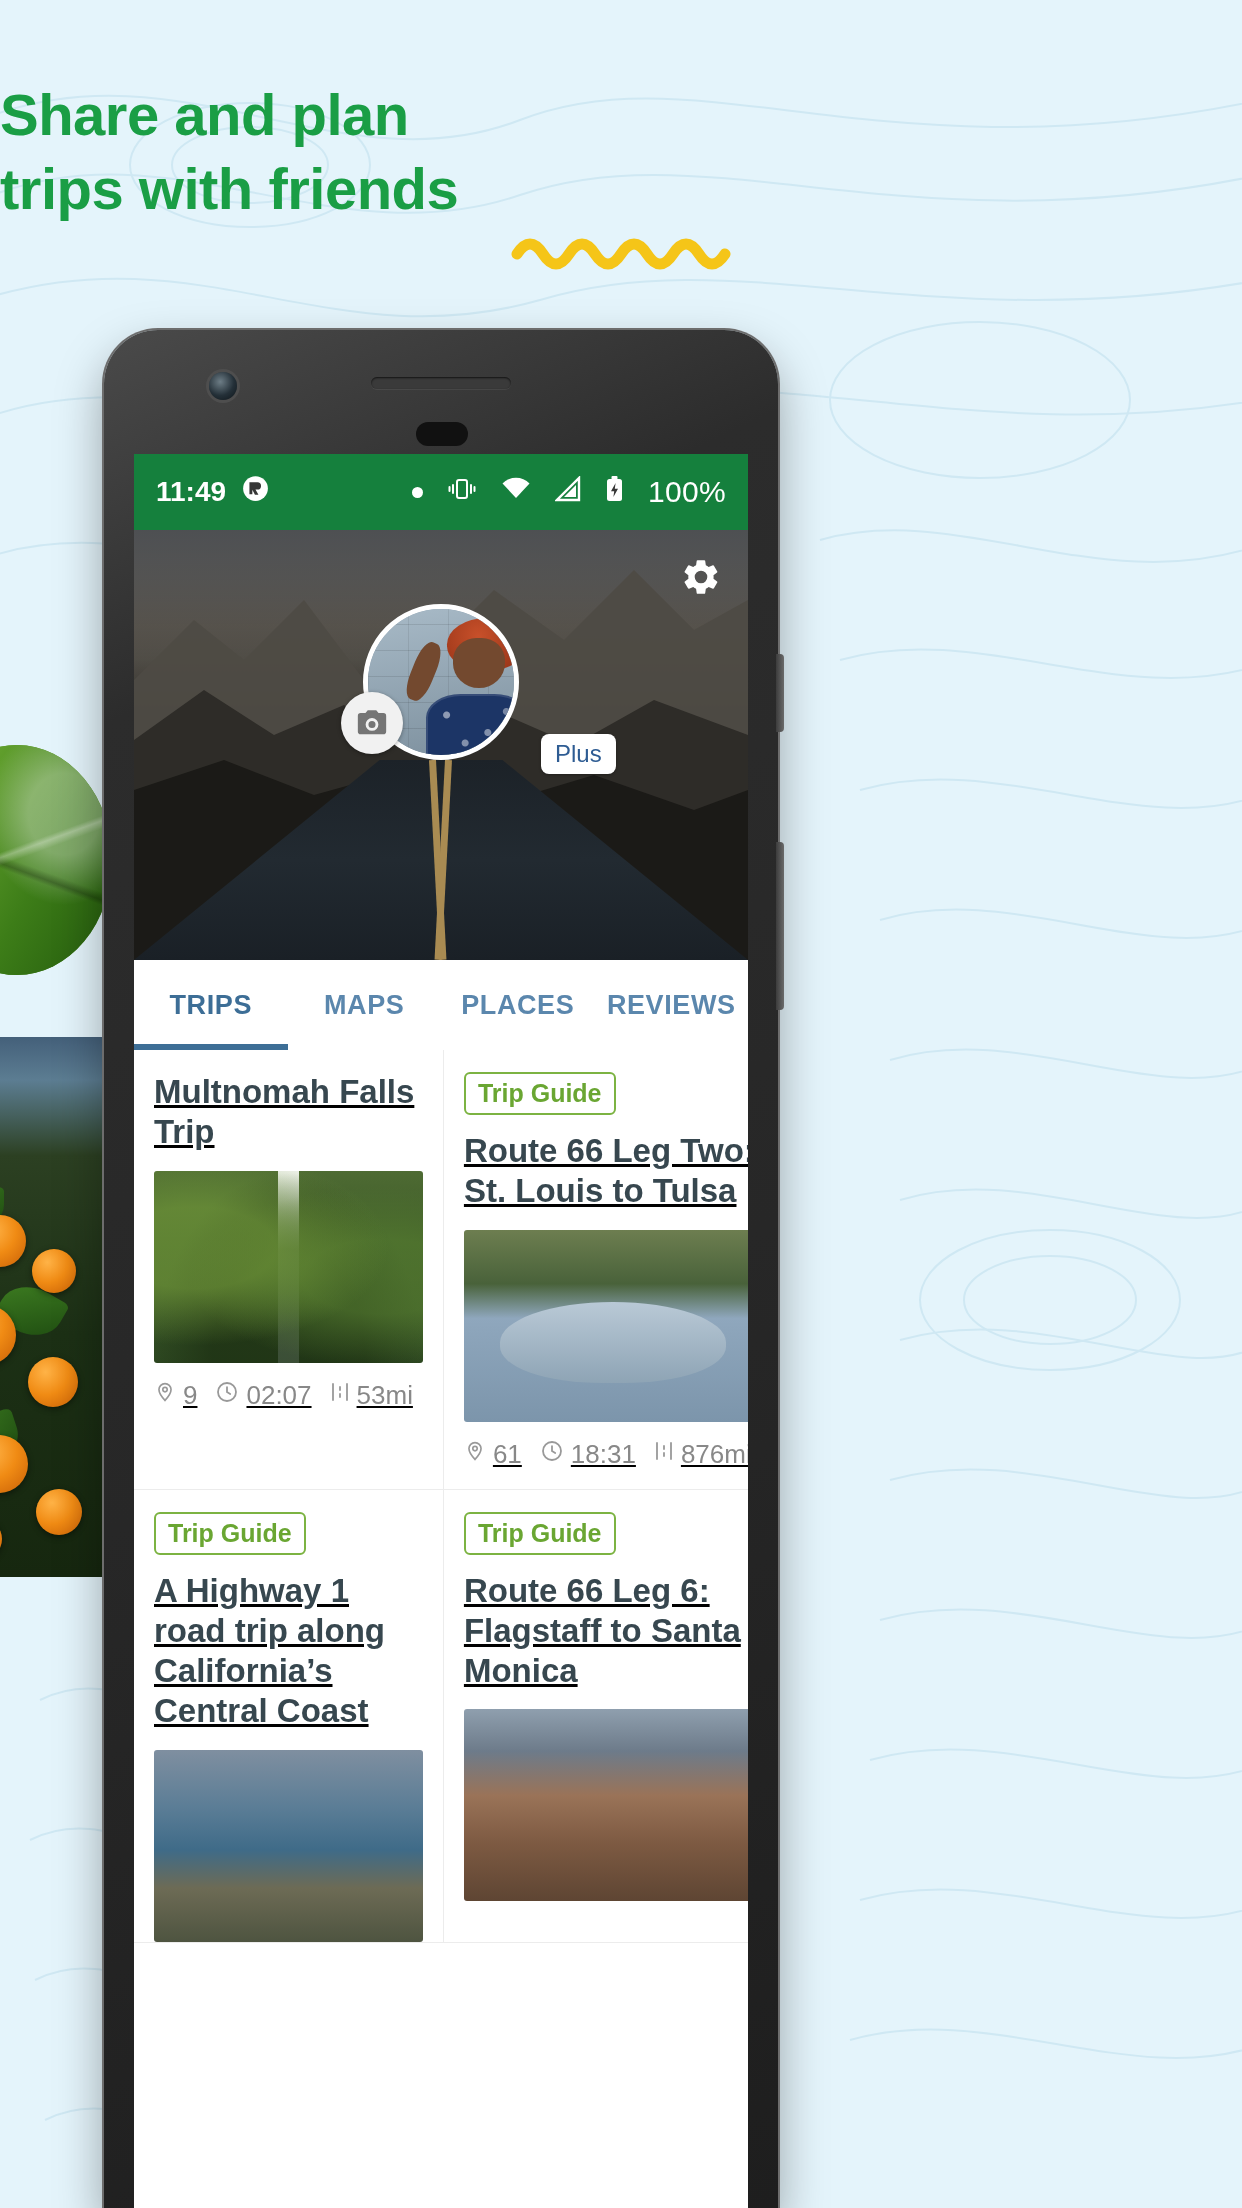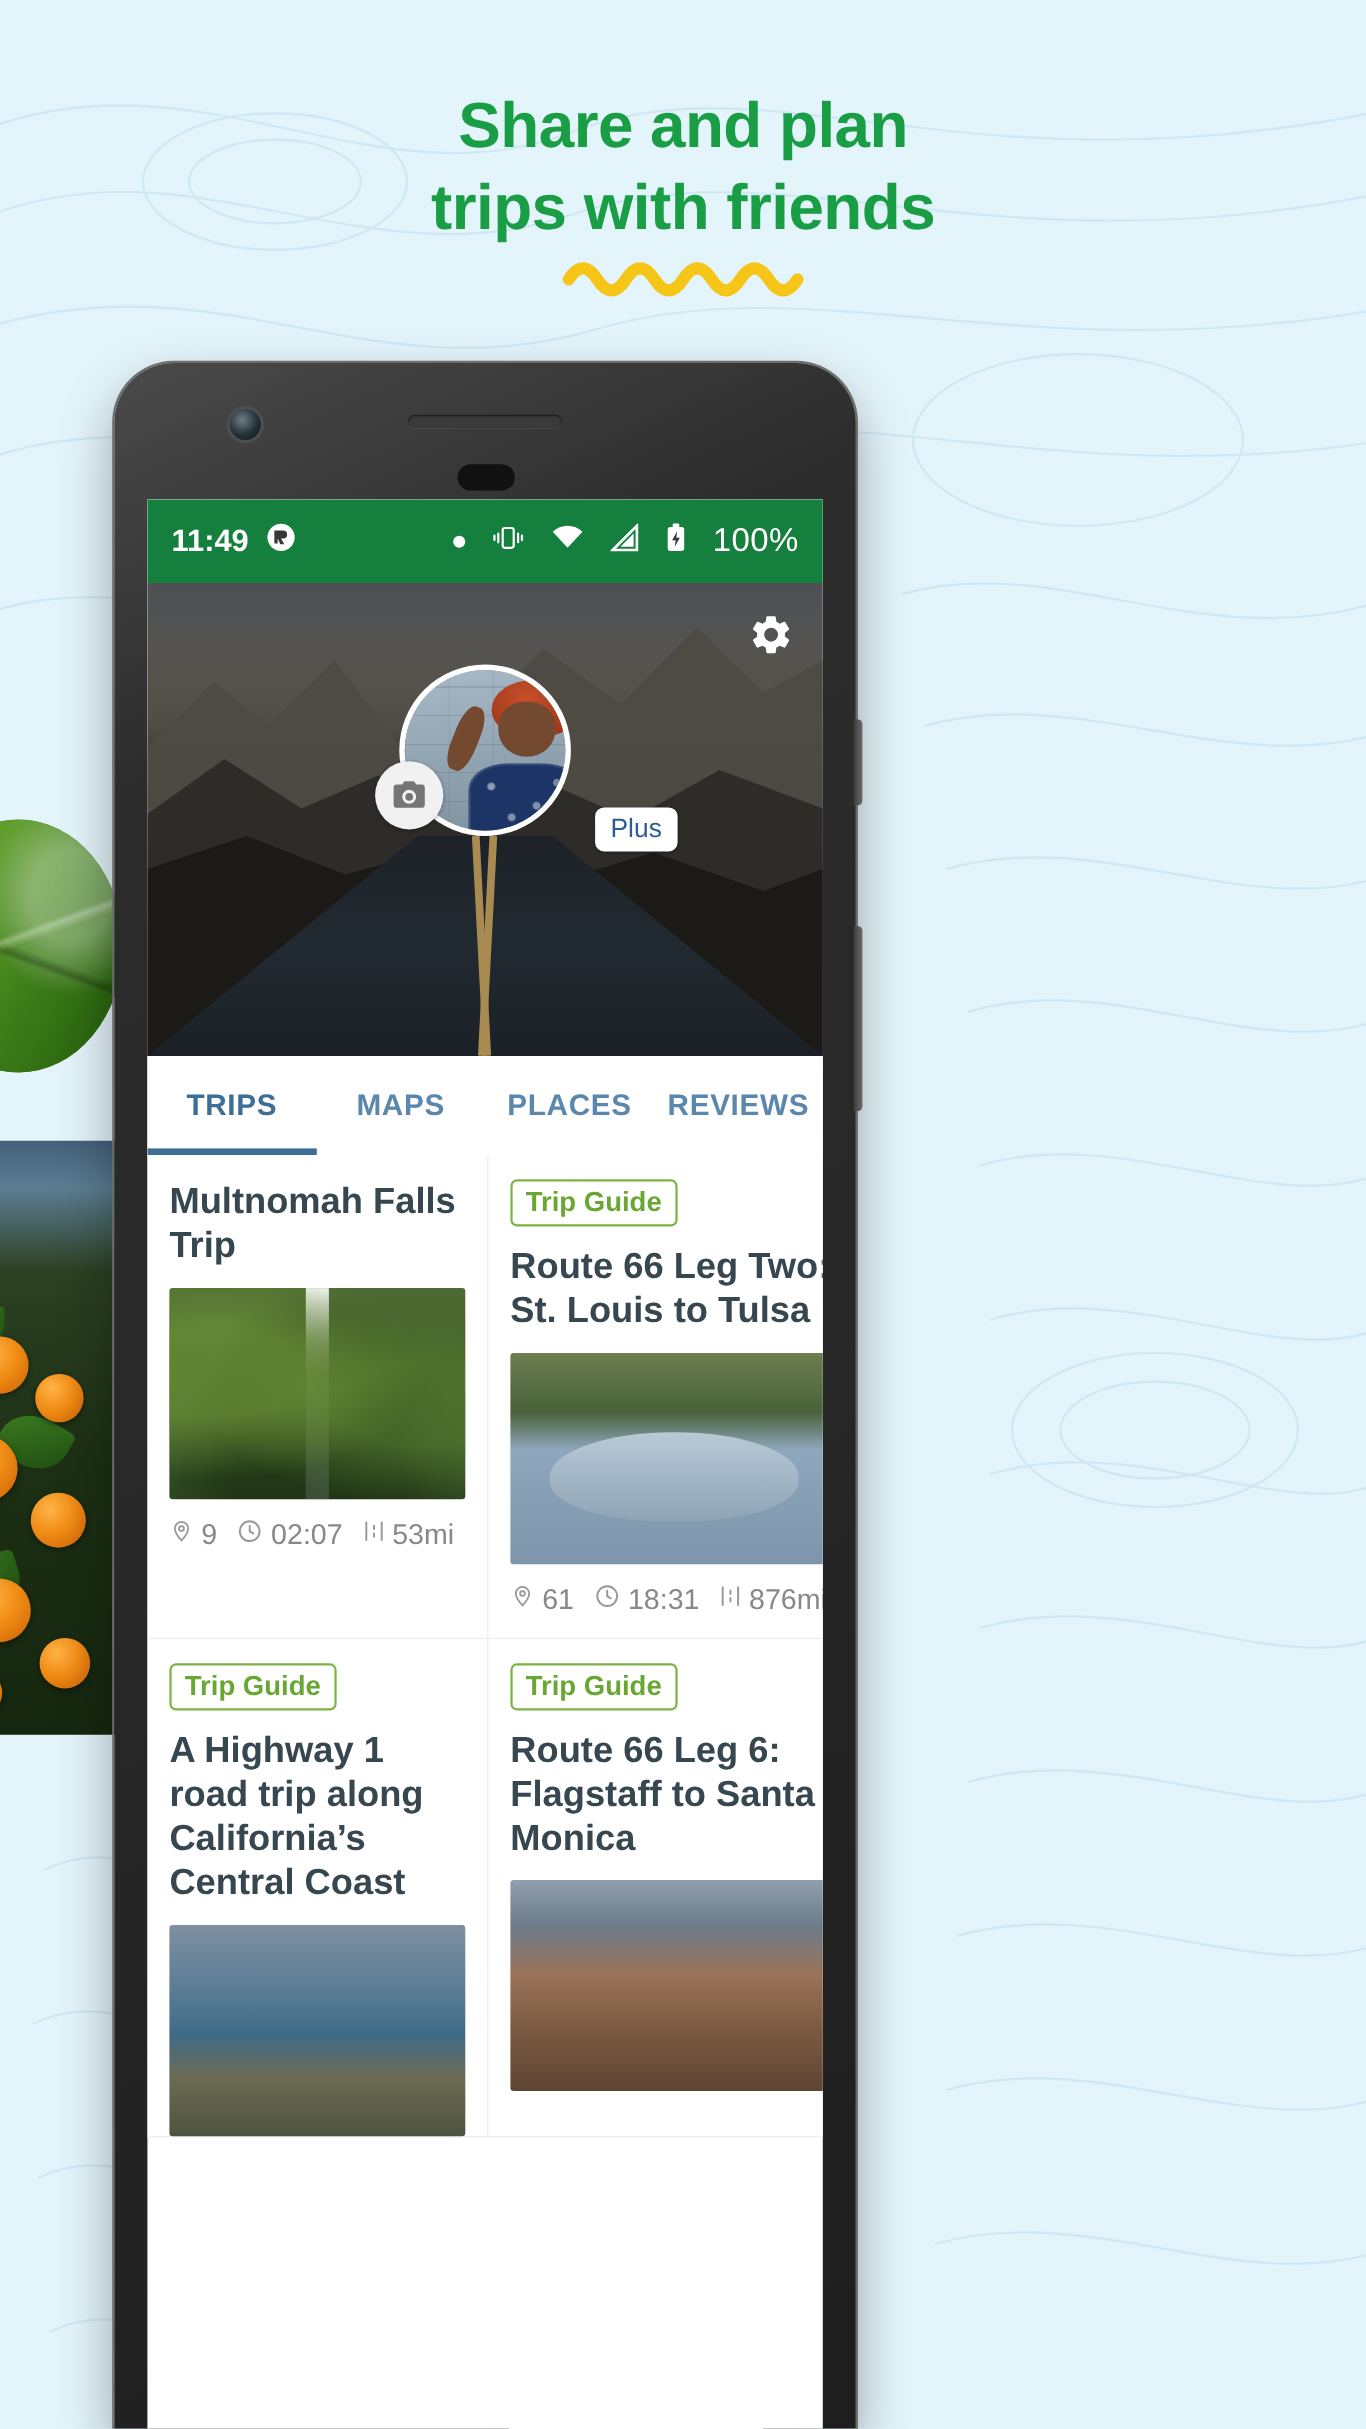--- a/index.html
+++ b/index.html
@@ -10,21 +10,21 @@
   }
   body { position: relative; background: #e4f4fb; }
 
   
   .topo { position: absolute; inset: 0; z-index: 0; }
   .topo svg { width: 100%; height: 100%; display: block; }
 
   
   .headline {
     position: absolute; top: 86px; left: 0; width: 1242px;
-    text-align: center; z-index: 5;
+    z-index: 5;
   }
   .headline .line {
     color: #1a9e45; font-weight: bold; font-size: 58px;
     line-height: 1.0; letter-spacing: -0.5px; display: block;
   }
   .headline .line + .line { margin-top: 16px; }
 
   .squiggle { position: absolute; top: 232px; left: 0; width: 1242px; text-align: center; z-index: 5;}
 
   
@@ -184,21 +184,21 @@
     flex:1; display:flex; align-items:center; justify-content:center;
     color:#5b87ad; font-size:27px; font-weight:600; letter-spacing:.6px;
     position:relative; cursor:pointer;
   }
   .tab.active { color:#3d6e96; }
   .tab.active::after {
     content:""; position:absolute; left:0; right:0; bottom:0; height:6px; background:#3d6e96;
   }
 
   
-  .grid { display:grid; grid-template-columns: 1fr 1fr; background:#fff; }
+  .grid { display:grid; grid-template-columns: 1fr 1fr; background:#fff;text-decoration:underline; }
   .card { border-right:1px solid #ececec; border-bottom:1px solid #ececec; padding: 22px 20px 0; position:relative; cursor:pointer;}
   .card:nth-child(2n){ border-right:none; }
   .badge {
     display:inline-block; border:2px solid #7cb342; color:#6aa632;
     font-size:25px; font-weight:bold; border-radius:6px; padding: 5px 12px; margin-bottom: 16px;
   }
   .card-title {
     font-size: 33px; line-height:1.22; color:#37474f; font-weight:bold; margin-bottom: 18px;
   }
   .thumb { width:100%; height: 192px; border-radius: 3px; overflow:hidden; position:relative; }

